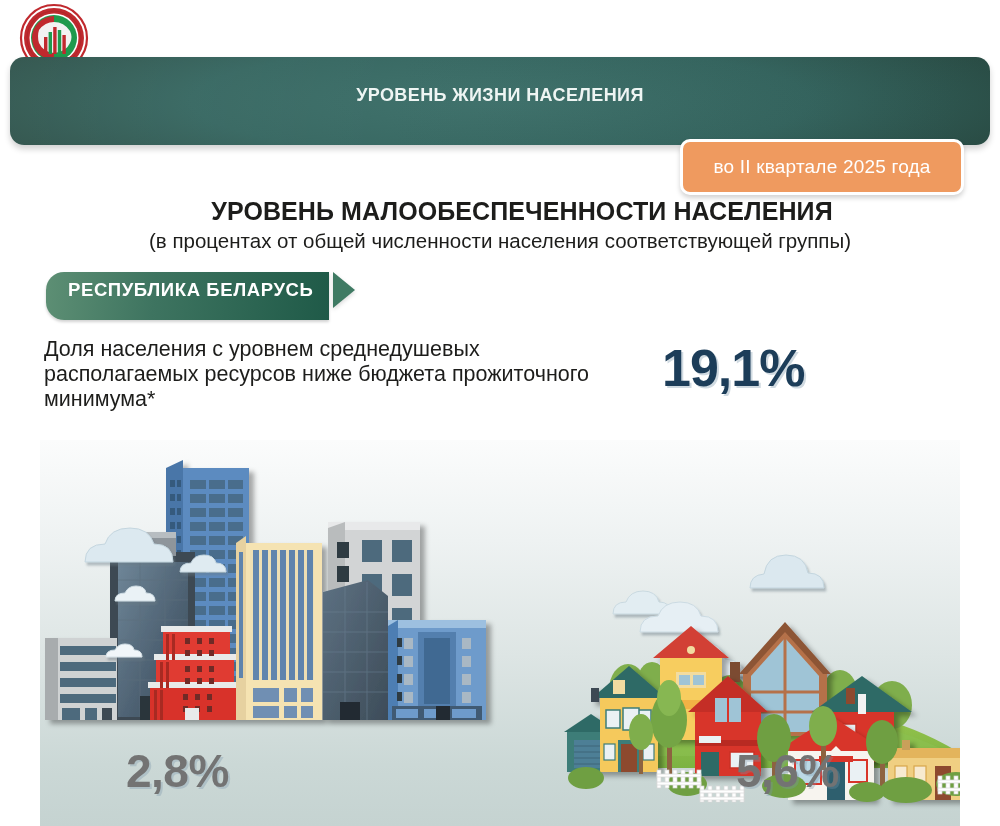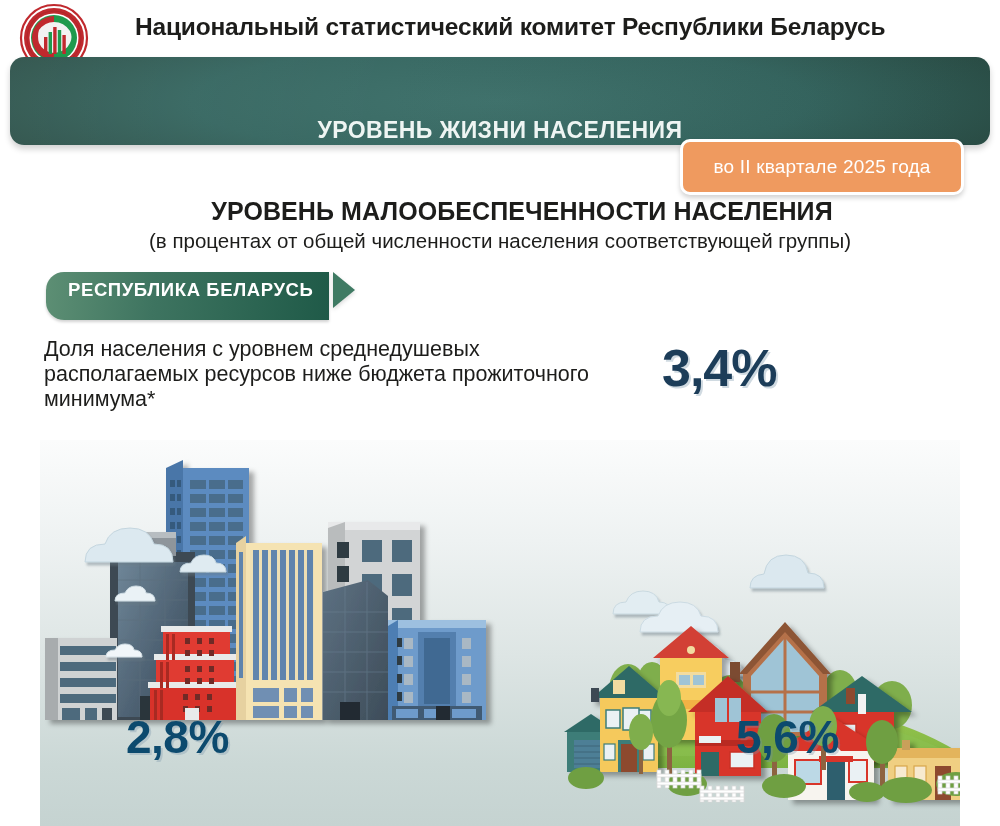--- a/index.html
+++ b/index.html
@@ -53,25 +53,24 @@
     left: 0; top: 0; right: 0; bottom: 0;
     border-radius: 14px;
     background: linear-gradient(100deg, rgba(255,255,255,0.055) 0%, rgba(255,255,255,0.02) 40%, rgba(0,0,0,0.05) 100%);
     pointer-events: none;
   }
   #banner-title {
     position: absolute;
     left: 0; right: 0; top: 28px;
     text-align: center;
     color: #eef5f3;
-    font-size: 23px;
+    font-size: 18px;
     font-weight: bold;
     letter-spacing: 0.4px;
     z-index: 2;
-    margin-top: 32px;
   }
   #banner-subtitle {
     position: absolute;
     left: 0; right: 0; top: 56px;
     text-align: center;
     color: #eef5f3;
     font-size: 19.5px;
     font-weight: normal;
     letter-spacing: 0.1px;
     z-index: 2;
@@ -175,24 +174,24 @@
   #scene-svg {
     position: absolute;
     left: 0; top: 0;
     width: 920px; height: 386px;
     display: block;
   }
 
   
   .bottom-value {
     position: absolute;
-    top: 710px;
+    top: 744px;
     font-size: 46px;
     font-weight: bold;
-    color: #0c4a6e;
+    color: #737373;
     letter-spacing: -0.5px;
     text-shadow: 2px 2px 0 rgba(120,150,170,0.33);
   }
   #value-urban { left: 126px; }
   #value-rural { left: 736px; }
 </style>
 </head>
 <body>
 
 <div id="header-bar">
@@ -211,39 +210,38 @@
       <rect x="35.2" y="25" width="3.4" height="27" fill="#c0292e"></rect>
       <rect x="39.8" y="28" width="3.4" height="24" fill="#1f9a4d"></rect>
       <rect x="44.4" y="33" width="3.4" height="19" fill="#c0292e"></rect>
       <circle cx="36" cy="36" r="27" fill="none" stroke="#9e2227" stroke-width="0.7" opacity="0.7"></circle>
       <g fill="#f7d9d9" font-family="'Liberation Sans', sans-serif" font-size="3" opacity="0.92">
         <text x="36" y="68" text-anchor="middle">НАЦЫЯНАЛЬНЫ СТАТЫСТЫЧНЫ КАМIТЭТ</text>
       </g>
     </svg>
   </div>
 
-  <div id="org-title">Национальный статистический комитет Республики Беларусь</div>
 </div>
 
 <div id="green-banner">
   <div id="banner-title">УРОВЕНЬ ЖИЗНИ НАСЕЛЕНИЯ</div>
 </div>
 
 <div id="period-badge">во II квартале 2025 года</div>
 
 <div id="section-title">УРОВЕНЬ МАЛООБЕСПЕЧЕННОСТИ НАСЕЛЕНИЯ</div>
 <div id="section-subtitle">(в процентах от общей численности населения соответствующей группы)</div>
 
 <div id="region-tag-wrap">
   <div id="region-tag">РЕСПУБЛИКА БЕЛАРУСЬ</div>
   <div id="region-arrow"></div>
 </div>
 
 <div id="indicator-text">Доля населения с уровнем среднедушевых располагаемых ресурсов ниже бюджета прожиточного минимума*</div>
-<div id="indicator-value">3,4%</div>
+<div id="indicator-value">19,1%</div>
 
 <div id="illustration-panel">
   <svg id="scene-svg" viewBox="0 0 920 386">
     <defs>
       <linearGradient id="glassGrad" x1="0" y1="0" x2="1" y2="1">
         <stop offset="0%" stop-color="#6f8698"></stop>
         <stop offset="55%" stop-color="#4f6374"></stop>
         <stop offset="100%" stop-color="#3a4a58"></stop>
       </linearGradient>
       <linearGradient id="glassGrad2" x1="0" y1="0" x2="1" y2="1">

